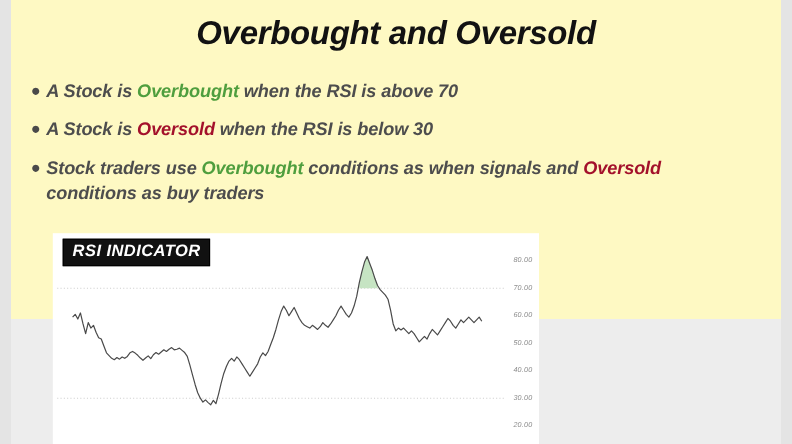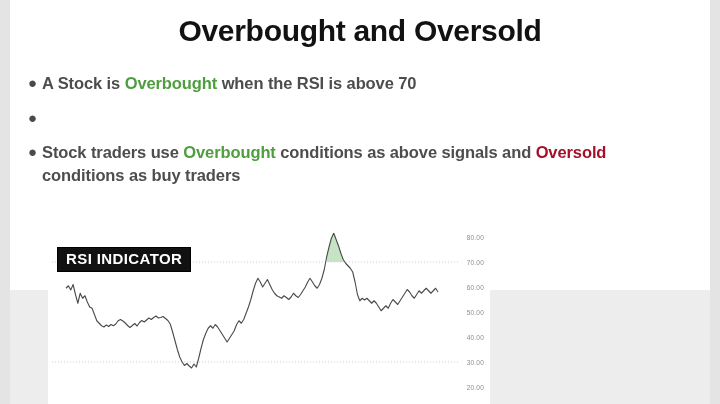--- a/index.html
+++ b/index.html
@@ -12,21 +12,22 @@
     background: #ededed;
     font-family: "Liberation Sans", sans-serif;
     overflow: hidden;
     position: relative;
   }
   #slide {
     position: absolute;
     left: 0; top: 0;
     width: 720px;
     height: 290px;
-    background: #ffffff;
+    background: #fef9c3;
+    font-style: italic;
   }
   
   .edge-band {
     position: absolute;
     top: 0;
     width: 10px;
     height: 404px;
     background: #e4e4e4;
   }
   .edge-band.left  { left: 0; }
@@ -93,21 +94,20 @@
     top: 5px;
     background: #111111;
     color: #ffffff;
     font-size: 15px;
     font-weight: bold;
     letter-spacing: 0.4px;
     padding: 3px 8px 4px 8px;
     line-height: 16px;
     border: 1px solid #000;
     z-index: 5;
-    margin-top: 30px;
   }
   #plot {
     position: absolute;
     left: 0;
     top: 0;
     width: 442px;
     height: 192px;
   }
   .axis-label {
     position: absolute;
@@ -134,26 +134,29 @@
 
     <div class="bullet-row">
       <span class="bullet-dot">●</span>
       <span class="bullet-text">
         <span>A Stock is </span><span class="kw-over">Overbought</span><span> when the RSI is above 70</span>
       </span>
     </div>
 
     <div class="bullet-row">
       <span class="bullet-dot">●</span>
+      <span class="bullet-text">
+        <span>A Stock is </span><span class="kw-under">Oversold</span><span> when the RSI is below 30</span>
+      </span>
     </div>
 
     <div class="bullet-row">
       <span class="bullet-dot">●</span>
       <span class="bullet-text">
-        <span>Stock traders use </span><span class="kw-over">Overbought</span><span> conditions as above signals and </span><span class="kw-under">Oversold</span><span> conditions as buy traders</span>
+        <span>Stock traders use </span><span class="kw-over">Overbought</span><span> conditions as when signals and </span><span class="kw-under">Oversold</span><span> conditions as buy traders</span>
       </span>
     </div>
 
   </div>
 
   <div id="chart-panel">
     <div id="chart-label">RSI INDICATOR</div>
     <svg id="plot" viewBox="0 0 442 192" preserveAspectRatio="none">
         <line x1="4" x2="412" y1="50" y2="50" stroke="#cfcfcf" stroke-width="1" stroke-dasharray="1 2"></line>
         <line x1="4" x2="412" y1="150" y2="150" stroke="#cfcfcf" stroke-width="1" stroke-dasharray="1 2"></line>

